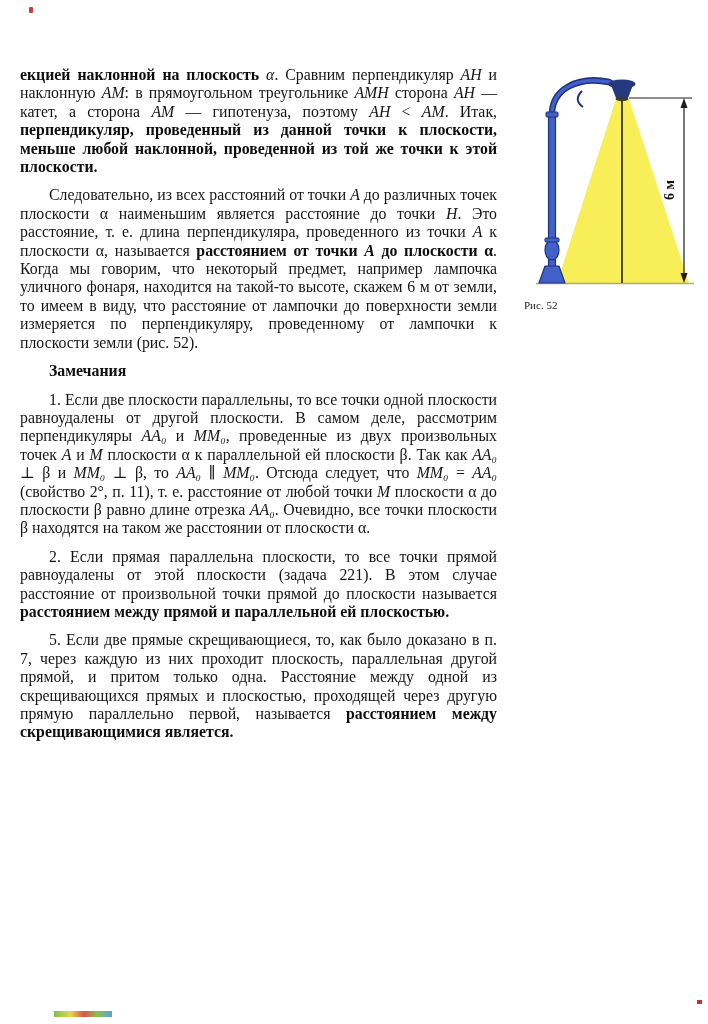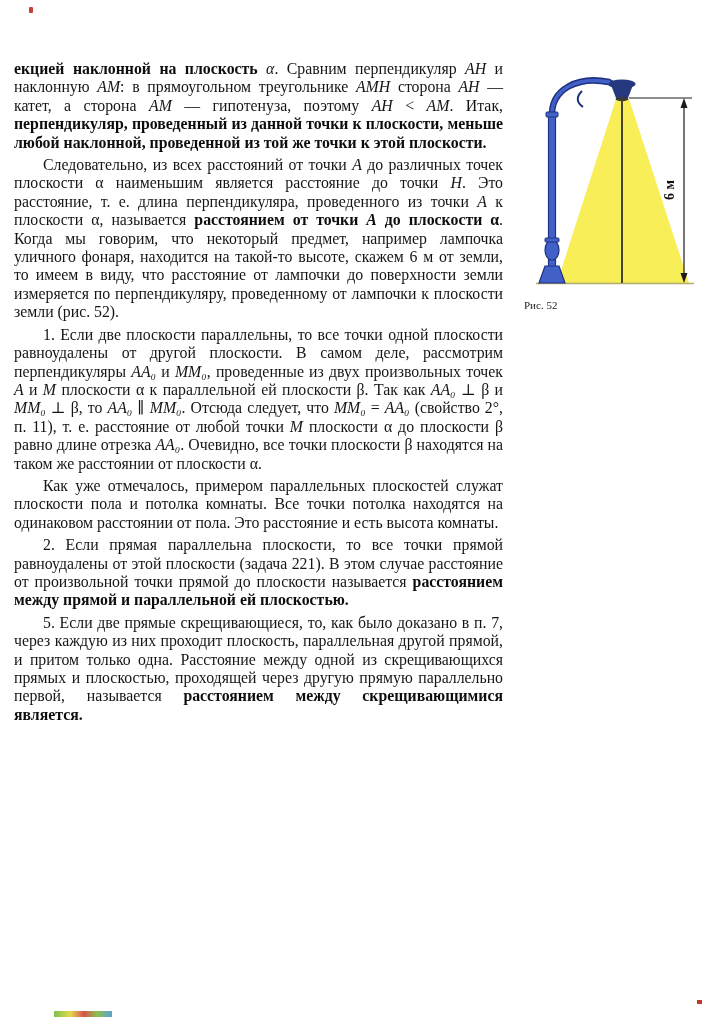--- a/index.html
+++ b/index.html
@@ -15,21 +15,21 @@
     position: absolute;
     left: 10px; top: 56px;
     width: 497px;
     font-size: 15.8px;
     line-height: 18.4px;
     text-align: justify;
     color: #151515;
     hyphens: auto;
     -webkit-hyphens: auto;
   }
-  .para { margin: 4px; padding: 0; }
+  .para { margin: 10px; padding: 0; }
   .para.indent { text-indent: 29px; }
   .b { font-weight: 700; color: #0d0d0d; }
   .i { font-style: italic; }
   .figure {
     position: absolute;
     left: 524px; top: 54px;
     width: 182px; height: 240px;
   }
   .figure-caption {
     position: absolute;
@@ -49,22 +49,22 @@
     background: linear-gradient(90deg, #7ec04a 0%, #e3d94e 28%, #d9534f 52%, #8bc34a 74%, #5aa0d8 100%);
   }
   .artifact-bottom-right { left: 697px; top: 1000px; width: 5px; height: 4px; background: #c0392b; }
 </style>
 </head>
 <body>
 
 <div class="text-column" lang="ru">
     <p class="para"><span class="b">екцией наклонной на плоскость </span><span class="i">α</span><span>. Сравним перпендикуляр </span><span class="i">AH</span><span> и наклонную </span><span class="i">AM</span><span>: в прямоугольном треугольнике </span><span class="i">AMH</span><span> сторона </span><span class="i">AH</span><span> — катет, а сторона </span><span class="i">AM</span><span> — гипотенуза, поэтому </span><span class="i">AH</span><span> &lt; </span><span class="i">AM</span><span>. Итак, </span><span class="b">перпендикуляр, проведенный из данной точки к плоскости, меньше любой наклонной, проведенной из той же точки к этой плоскости.</span></p>
     <p class="para indent"><span>Следовательно, из всех расстояний от точки </span><span class="i">A</span><span> до различных точек плоскости α наименьшим является расстояние до точки </span><span class="i">H</span><span>. Это расстояние, т. е. длина перпендикуляра, проведенного из точки </span><span class="i">A</span><span> к плоскости α, называется </span><span class="b">расстоянием от точки </span><span class="b i">A</span><span class="b"> до плоскости α</span><span>. Когда мы говорим, что некоторый предмет, например лампочка уличного фонаря, находится на такой-то высоте, скажем 6 м от земли, то имеем в виду, что расстояние от лампочки до поверхности земли измеряется по перпендикуляру, проведенному от лампочки к плоскости земли (рис. 52).</span></p>
+    <p class="para indent"><span class="b">Замечания</span></p>
     <p class="para indent"><span>1. Если две плоскости параллельны, то все точки одной плоскости равноудалены от другой плоскости. В самом деле, рассмотрим перпендикуляры </span><span class="i">AA₀</span><span> и </span><span class="i">MM₀</span><span>, проведенные из двух произвольных точек </span><span class="i">A</span><span> и </span><span class="i">M</span><span> плоскости α к параллельной ей плоскости β. Так как </span><span class="i">AA₀</span><span> ⊥ β и </span><span class="i">MM₀</span><span> ⊥ β, то </span><span class="i">AA₀</span><span> ∥ </span><span class="i">MM₀</span><span>. Отсюда следует, что </span><span class="i">MM₀</span><span> = </span><span class="i">AA₀</span><span> (свойство 2°, п. 11), т. е. расстояние от любой точки </span><span class="i">M</span><span> плоскости α до плоскости β равно длине отрезка </span><span class="i">AA₀</span><span>. Очевидно, все точки плоскости β находятся на таком же расстоянии от плоскости α.</span></p>
-    <p class="para indent"><span>Как уже отмечалось, примером параллельных плоскостей служат плоскости пола и потолка комнаты. Все точки потолка находятся на одинаковом расстоянии от пола. Это расстояние и есть высота комнаты.</span></p>
     <p class="para indent"><span>2. Если прямая параллельна плоскости, то все точки прямой равноудалены от этой плоскости (задача 221). В этом случае расстояние от произвольной точки прямой до плоскости называется </span><span class="b">расстоянием между прямой и параллельной ей плоскостью.</span></p>
     <p class="para indent"><span>5. Если две прямые скрещивающиеся, то, как было доказано в п. 7, через каждую из них проходит плоскость, параллельная другой прямой, и притом только одна. Расстояние между одной из скрещивающихся прямых и плоскостью, проходящей через другую прямую параллельно первой, называется </span><span class="b">расстоянием между скрещивающимися является.</span></p>
   </div>
 
 <div class="figure">
   <svg width="182" height="240" viewBox="0 0 182 240">
 
     <polygon points="92,45 105,45 165,229 33,229" fill="#f7ee58"></polygon>
 
     <line x1="12" y1="229.5" x2="170" y2="229.5" stroke-width="1.5" stroke="#b4ac6e"></line>

